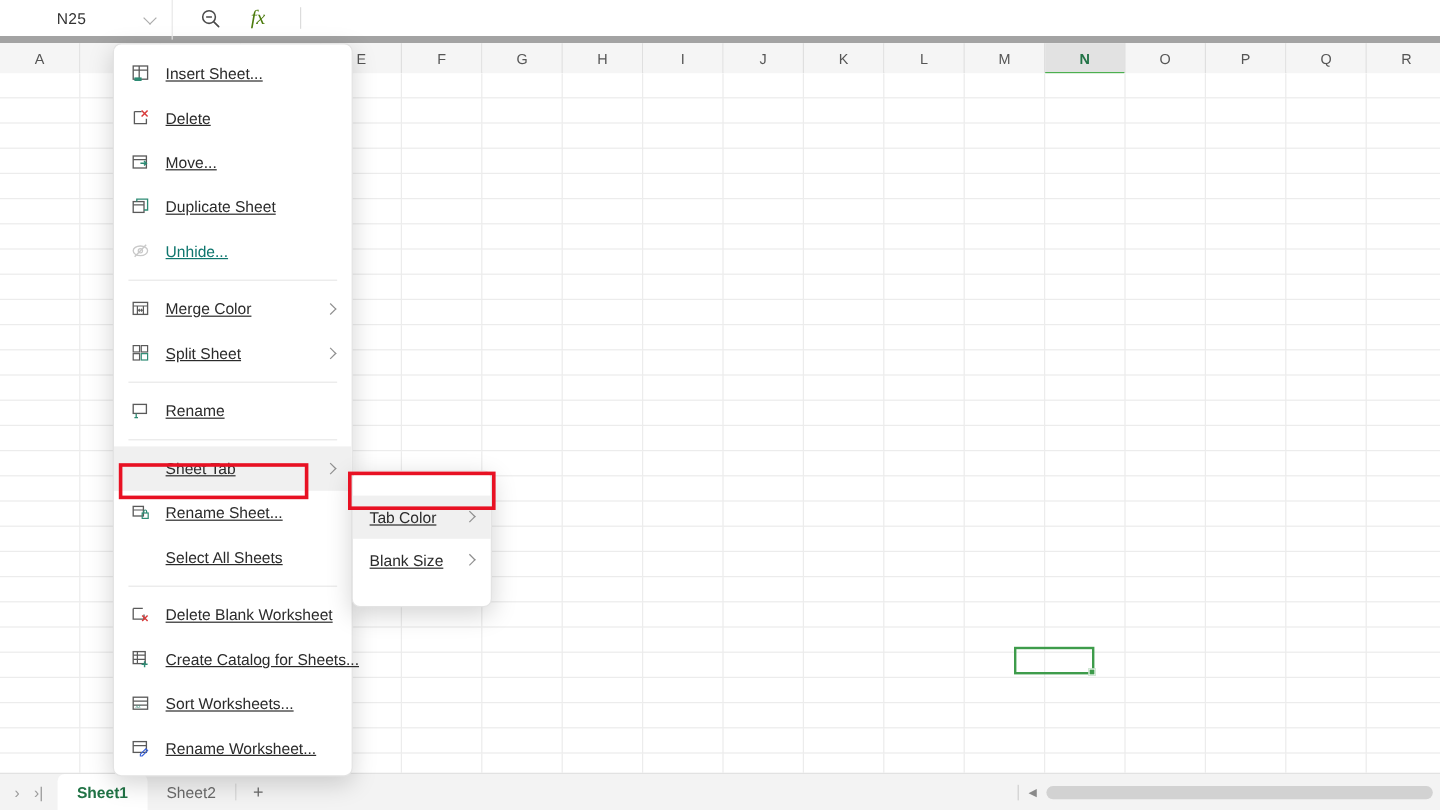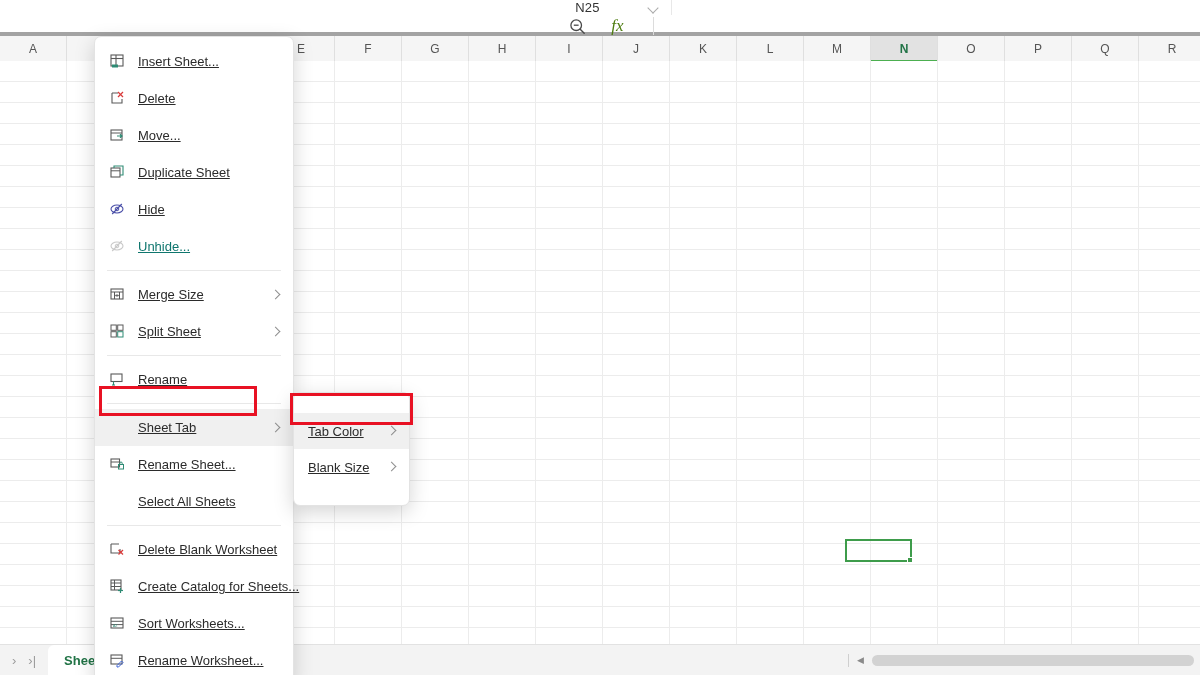--- a/index.html
+++ b/index.html
@@ -8,22 +8,21 @@
     background: #ffffff;
     font-family: "Liberation Sans", sans-serif;
     overflow: hidden;
   }
   #app { position: relative; width: 1200px; height: 675px; background:#fff; }
 
   
   .formula-bar {
     position: absolute; left:0; top:0; width:1200px; height:36px;
     background:#ffffff; display:flex; align-items:center;
-    border-bottom:4px solid #a3a3a3;
-    flex-direction:column;
+    border-bottom:6px solid #a3a3a3;
   }
   .namebox {
     width:144px; height:36px; display:flex; align-items:center;
     justify-content:space-between; padding:0 10px 0 0;
     border-right:1px solid #e8e8e8;
   }
   .namebox-value {
     flex:1; text-align:center; font-size:13px; color:#333;
     letter-spacing:.2px;
   }
@@ -781,30 +780,20 @@
       <div class="mi">
         <span class="mi-icon">
           <svg width="17" height="17" viewBox="0 0 17 17">
             <rect x="2" y="4" width="9" height="9" fill="none" stroke="#5a5a5a" stroke-width="1.1"></rect>
             <line x1="2" y1="6.8" x2="11" y2="6.8" stroke="#5a5a5a" stroke-width="1"></line>
             <path d="M5 4 V2 H14 V11 H11" fill="none" stroke="#2e8b74" stroke-width="1.1"></path>
           </svg>
         </span>
         <span class="mi-label">Duplicate Sheet</span>
       </div>
-      <div class="mi">
-        <span class="mi-icon">
-          <svg width="17" height="17" viewBox="0 0 17 17">
-            <ellipse cx="8" cy="8" rx="6" ry="4" fill="none" stroke="#4a4fa8" stroke-width="1.1"></ellipse>
-            <circle cx="8" cy="8" r="1.8" fill="none" stroke="#4a4fa8" stroke-width="1"></circle>
-            <line x1="3.2" y1="13" x2="12.8" y2="3" stroke="#4a4fa8" stroke-width="1.2"></line>
-          </svg>
-        </span>
-        <span class="mi-label">Hide</span>
-      </div>
       <div class="mi disabled">
         <span class="mi-icon">
           <svg width="17" height="17" viewBox="0 0 17 17">
             <ellipse cx="8" cy="8" rx="6" ry="4" fill="none" stroke="#c9c9c9" stroke-width="1.1"></ellipse>
             <circle cx="8" cy="8" r="1.8" fill="none" stroke="#c9c9c9" stroke-width="1"></circle>
             <line x1="3.2" y1="13" x2="12.8" y2="3" stroke="#c9c9c9" stroke-width="1.2"></line>
           </svg>
         </span>
         <span class="mi-label">Unhide...</span>
       </div>
@@ -812,21 +801,21 @@
       <div class="mi">
         <span class="mi-icon">
           <svg width="17" height="17" viewBox="0 0 17 17">
             <rect x="2" y="3" width="12" height="10" fill="none" stroke="#5a5a5a" stroke-width="1.1"></rect>
             <line x1="2" y1="6" x2="14" y2="6" stroke="#5a5a5a" stroke-width="1"></line>
             <line x1="5.5" y1="6" x2="5.5" y2="13" stroke="#5a5a5a" stroke-width="1"></line>
             <line x1="10.5" y1="6" x2="10.5" y2="13" stroke="#5a5a5a" stroke-width="1"></line>
             <path d="M6.6 9.5 H9.4 M7.4 8.4 L6.4 9.5 L7.4 10.6 M8.6 8.4 L9.6 9.5 L8.6 10.6" fill="none" stroke="#5a5a5a" stroke-width=".9"></path>
           </svg>
         </span>
-        <span class="mi-label">Merge Size</span>
+        <span class="mi-label">Merge Color</span>
         <span class="mi-arrow"></span>
       </div>
       <div class="mi">
         <span class="mi-icon">
           <svg width="17" height="17" viewBox="0 0 17 17">
             <rect x="2" y="2" width="5.3" height="5.3" fill="none" stroke="#5a5a5a" stroke-width="1"></rect>
             <rect x="8.7" y="2" width="5.3" height="5.3" fill="none" stroke="#5a5a5a" stroke-width="1"></rect>
             <rect x="2" y="8.7" width="5.3" height="5.3" fill="none" stroke="#5a5a5a" stroke-width="1"></rect>
             <rect x="8.7" y="8.7" width="5.3" height="5.3" fill="none" stroke="#2e8b74" stroke-width="1"></rect>
           </svg>

